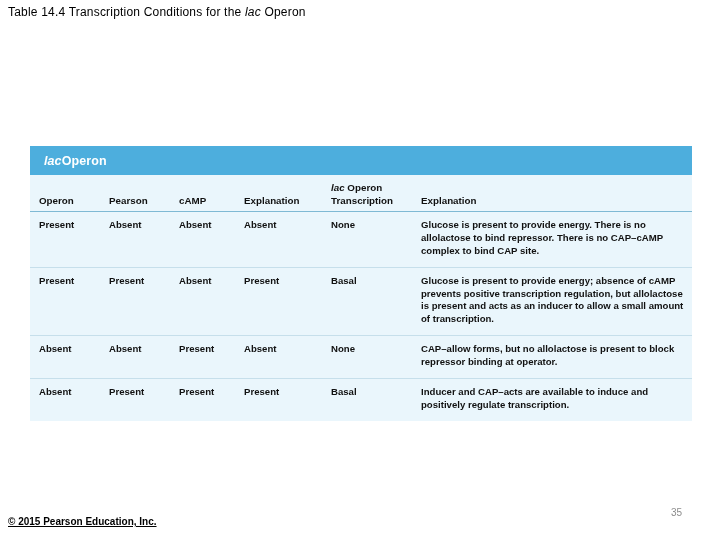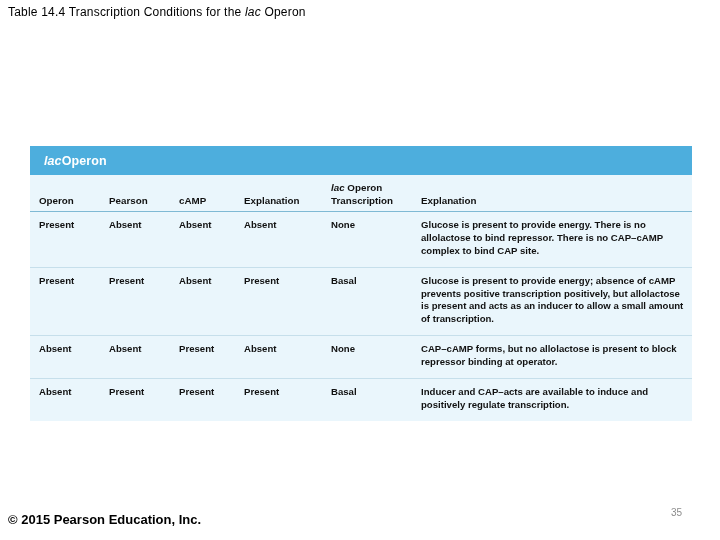--- a/index.html
+++ b/index.html
@@ -110,23 +110,24 @@
   .col-f { width: 280px; }
 
   .expl { padding-right: 14px; margin-top: 32px; }
   .hdr-two-line { line-height: 1.18; }
 
   
   .copyright {
     position: absolute;
     left: 8px;
     bottom: 13px;
-    font-size: 13px;
+    font-size: 10px;
     font-weight: bold;
     color: #000000;
+    text-decoration: underline;
   }
   .page-number {
     position: absolute;
     right: 38px;
     bottom: 22px;
     font-size: 10px;
     color: #8c8c8c;
   }
 </style>
 </head>
@@ -170,29 +171,29 @@
         <td>Absent</td>
         <td>None</td>
         <td class="expl">Glucose is present to provide energy. There is no allolactose to bind repressor. There is no CAP–cAMP complex to bind CAP site.</td>
       </tr>
       <tr>
         <td>Present</td>
         <td>Present</td>
         <td>Absent</td>
         <td>Present</td>
         <td>Basal</td>
-        <td class="expl">Glucose is present to provide energy; absence of cAMP prevents positive transcription positively, but allolactose is present and acts as an inducer to allow a small amount of transcription.</td>
+        <td class="expl">Glucose is present to provide energy; absence of cAMP prevents positive transcription regulation, but allolactose is present and acts as an inducer to allow a small amount of transcription.</td>
       </tr>
       <tr>
         <td>Absent</td>
         <td>Absent</td>
         <td>Present</td>
         <td>Absent</td>
         <td>None</td>
-        <td class="expl">CAP–cAMP forms, but no allolactose is present to block repressor binding at operator.</td>
+        <td class="expl">CAP–allow forms, but no allolactose is present to block repressor binding at operator.</td>
       </tr>
       <tr>
         <td>Absent</td>
         <td>Present</td>
         <td>Present</td>
         <td>Present</td>
         <td>Basal</td>
         <td class="expl">Inducer and CAP–acts are available to induce and positively regulate transcription.</td>
       </tr>
     </tbody>

